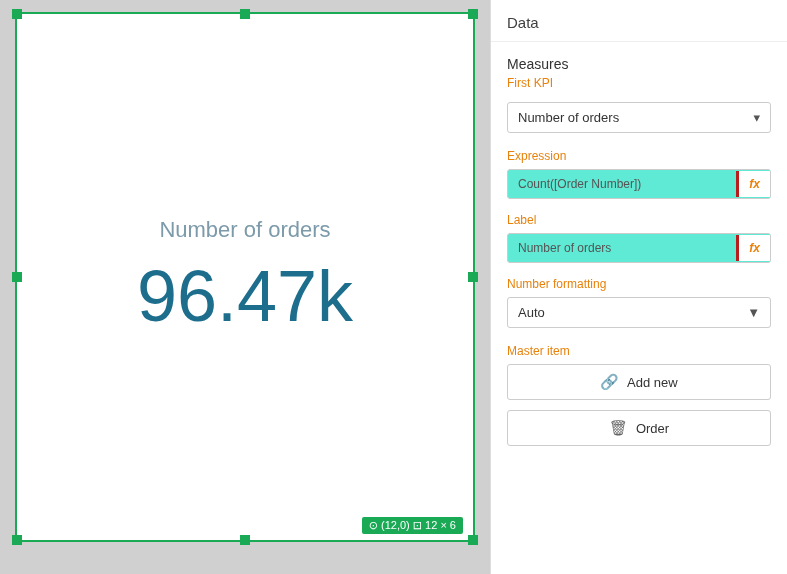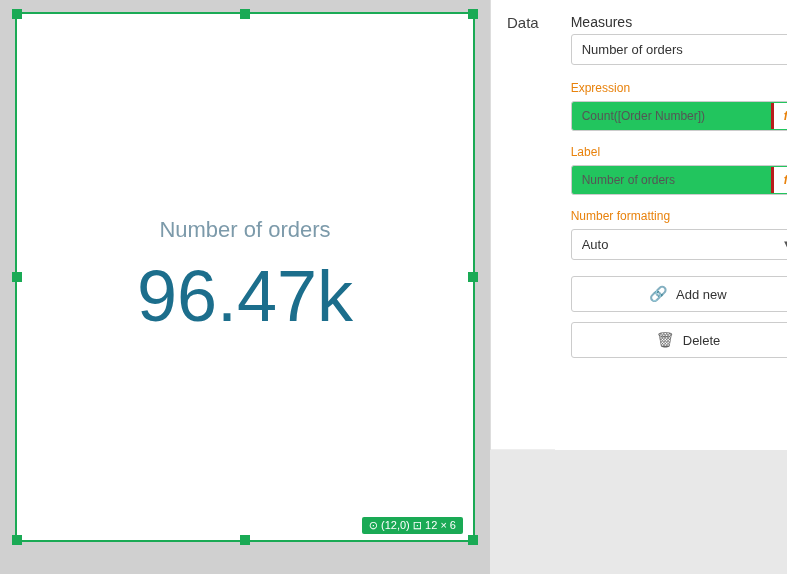--- a/index.html
+++ b/index.html
@@ -77,24 +77,25 @@
       border-radius: 2px;
       display: flex;
       align-items: center;
       gap: 6px;
       text-align: right;
     }
 
     
     .right-panel {
       width: 297px;
-      height: 450px;
+      height: 574px;
       background: #ffffff;
       border-left: 1px solid #ddd;
       display: flex;
+      flex-direction: column;
       overflow-y: auto;
     }
 
     .panel-header {
       padding: 14px 16px 10px 16px;
       font-size: 15px;
       color: #404040;
       border-bottom: 1px solid #eee;
       font-weight: 400;
     }
@@ -146,21 +147,21 @@
       color: #e8820c;
       margin-bottom: 6px;
     }
 
     .input-row {
       display: flex;
       align-items: center;
       border: 1px solid #ccc;
       border-radius: 3px;
       margin-bottom: 14px;
-      background: #22c55e;
+      background: #5eead4;
       overflow: hidden;
       gap: 24px;
     }
 
     .input-row input {
       flex: 1;
       border: none;
       outline: none;
       padding: 7px 10px;
       font-size: 12px;
@@ -278,20 +279,21 @@
       <span>⊙ (12,0) ⊡ 12 × 6</span>
     </div>
   </div>
 </div>
 
 <div class="right-panel">
   <div class="panel-header">Data</div>
   <div class="panel-body">
 
     <div class="section-title">Measures</div>
+    <div class="section-subtitle">First KPI</div>
 
     <div class="dropdown-row">
       <span>Number of orders</span>
       <span class="chevron">▾</span>
     </div>
 
     <div class="field-label">Expression</div>
     <div class="input-row">
       <input type="text" value="Count([Order Number])" style="">
       <div class="fx-btn">fx</div>
@@ -305,24 +307,25 @@
 
     <div class="field-label">Number formatting</div>
     <div class="select-row">
       <select>
         <option>Auto</option>
       </select>
       <span class="arrow">▼</span>
     </div>
 
     <div class="master-item-section">
+      <div class="field-label">Master item</div>
       <button class="add-new-btn">
         <span class="link-icon">🔗</span>
         <span>Add new</span>
       </button>
       <button class="delete-btn">
         <span class="trash-icon">🗑</span>
-        <span>Delete</span>
+        <span>Order</span>
       </button>
     </div>
 
   </div>
 </div>
 
 </body></html>

